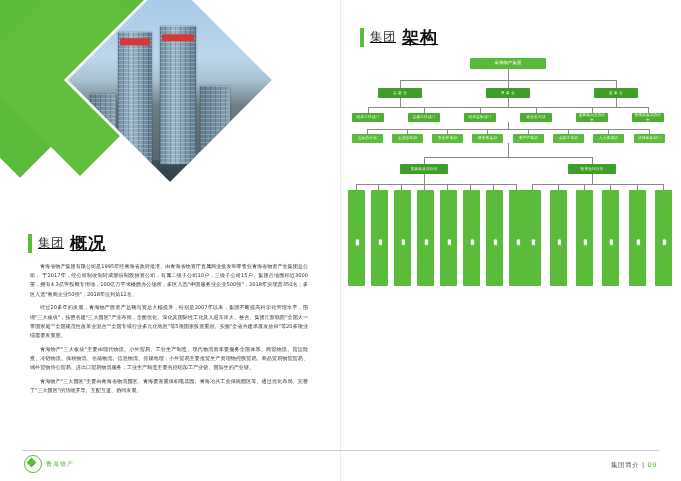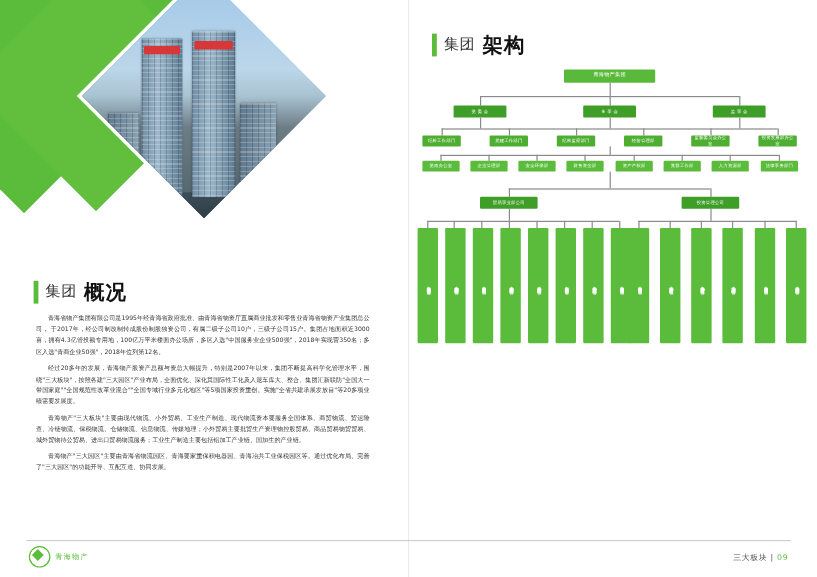--- a/index.html
+++ b/index.html
@@ -93,20 +93,21 @@
     position: absolute;
     left: 0; bottom: 0; width: 220px; height: 34px;
     background: linear-gradient(#3d4f59, #26333a);
   }
 
   .section-heading {
     position: absolute;
     display: flex;
     align-items: center;
     gap: 6px;
+    text-decoration: underline;
   }
   .heading-bar {
     width: 4px; height: 19px;
     background: #5bbb3a;
   }
   .heading-small {
     font-size: 12.5px;
     color: #333;
     letter-spacing: .5px;
   }
@@ -378,18 +379,18 @@
   </div>
 
   <div class="footer-rule"></div>
 
   <div class="logo">
     <div class="logo-mark"></div>
     <span class="logo-text">青海物产</span>
   </div>
 
   <div class="footer-right">
-    <span>三大板块</span>
+    <span>集团简介</span>
     <span>|</span>
     <span class="pg">09</span>
   </div>
 
 </div>
 
 </body></html>

